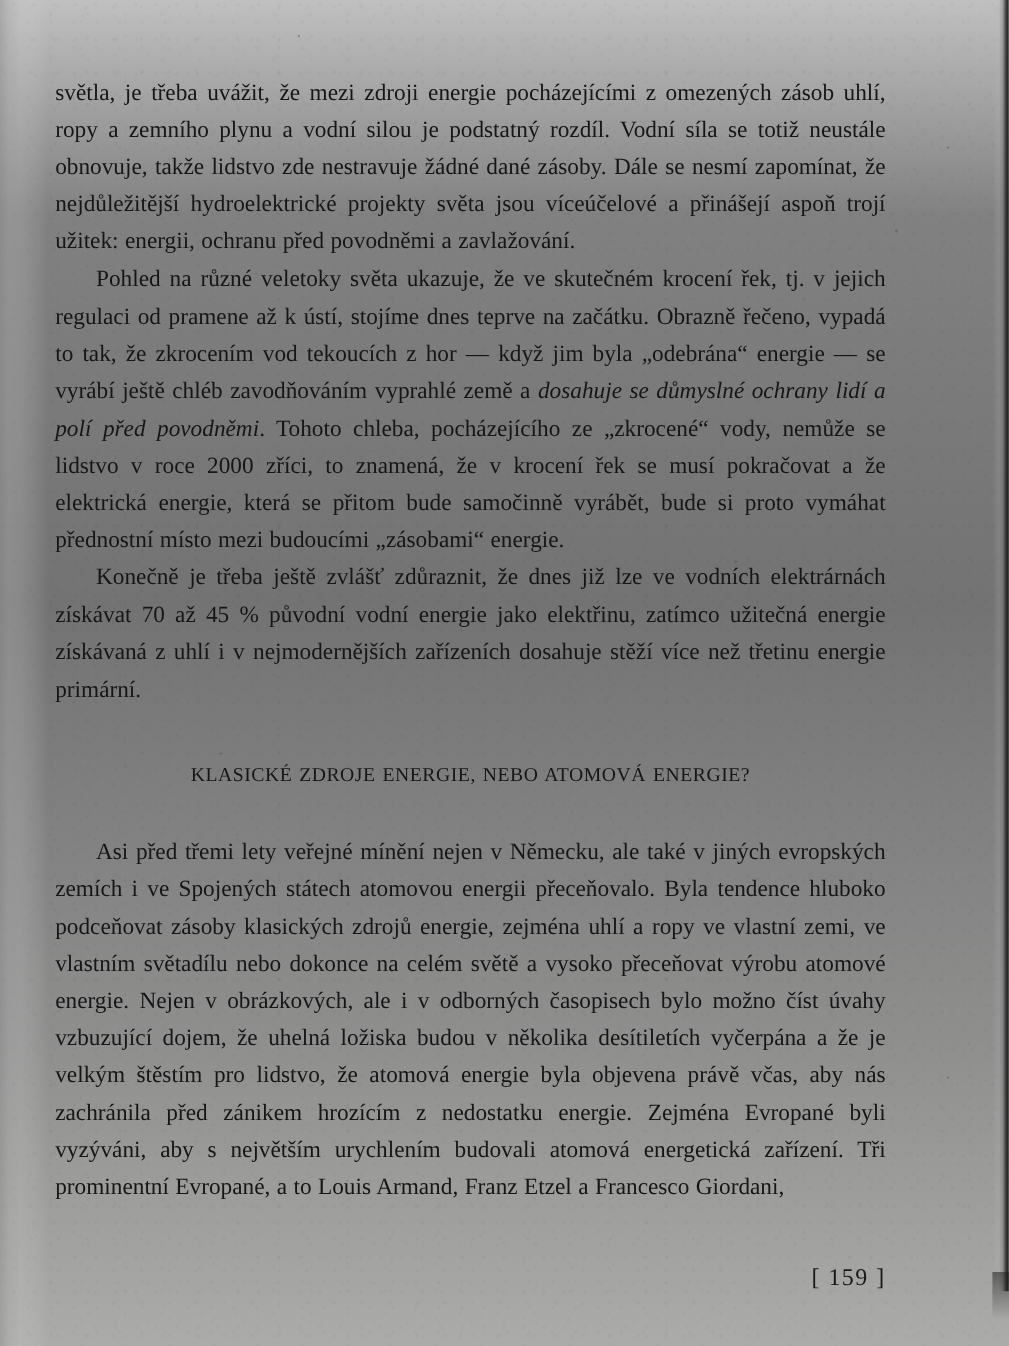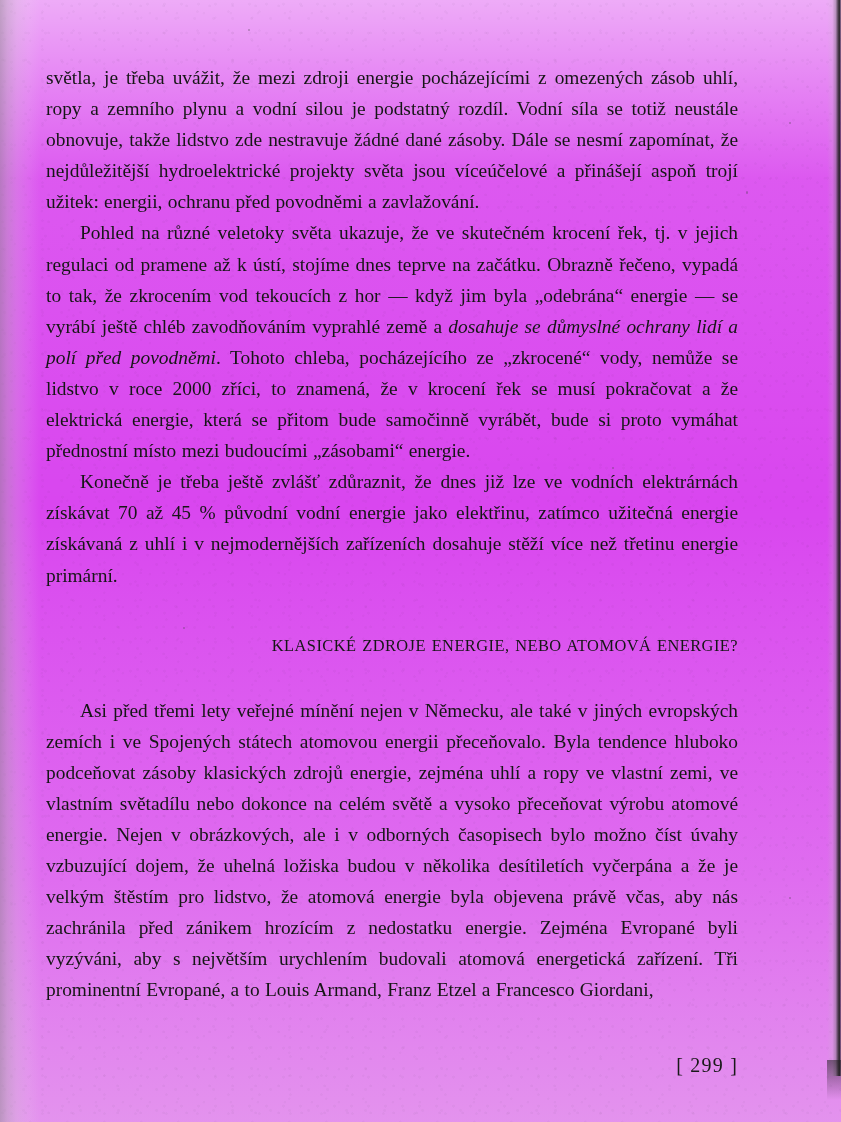--- a/index.html
+++ b/index.html
@@ -5,21 +5,21 @@
   html, body {
     margin: 0;
     padding: 0;
     background: #ffffff;
   }
   .page {
     position: relative;
     width: 841px;
     height: 1122px;
     margin: 0;
-    background: #d946ef;
+    background: #737373;
     overflow: hidden;
     font-family: "Liberation Serif", "DejaVu Serif", serif;
     color: #151515;
   }
   
   .grain {
     position: absolute;
     inset: 0;
     pointer-events: none;
     background-image:
@@ -114,21 +114,21 @@
   }
 
   .heading {
     margin: 0;
     font-size: 16.4px;
     line-height: 22px;
     letter-spacing: 0.45px;
     word-spacing: 1.2px;
     font-weight: normal;
     color: #161616;
-    text-align: right;
+    text-align: center;
     white-space: nowrap;
   }
   .gap-before-heading { height: 44px; }
   .gap-after-heading  { height: 38px; }
 
   .folio {
     position: absolute;
     left: 0;
     top: 1052px;
     width: 738px;
@@ -176,15 +176,15 @@
     <div class="gap-before-heading"></div>
 
     <h2 class="heading">KLASICKÉ ZDROJE ENERGIE, NEBO ATOMOVÁ ENERGIE?</h2>
 
     <div class="gap-after-heading"></div>
 
     <p class="para indent" id="p4"><span>Asi před třemi lety veřejné mínění nejen v Německu, ale také v jiných evropských zemích i ve Spojených státech atomovou energii přeceňovalo. Byla tendence hluboko podceňovat zásoby klasických zdrojů energie, zejména uhlí a ropy ve vlastní zemi, ve vlastním světadílu nebo dokonce na celém světě a vysoko přeceňovat výrobu atomové energie. Nejen v obrázkových, ale i v odborných časopisech bylo možno číst úvahy vzbuzující dojem, že uhelná ložiska budou v několika desítiletích vyčerpána a že je velkým štěstím pro lidstvo, že atomová energie byla objevena právě včas, aby nás zachránila před zánikem hrozícím z nedostatku energie. Zejména Evropané byli vyzýváni, aby s největším urychlením budovali atomová energetická zařízení. Tři prominentní Evropané, a to Louis Armand, Franz Etzel a Francesco Giordani,</span></p>
 
   </div>
 
-  <div class="folio">[ 299 ]</div>
+  <div class="folio">[ 159 ]</div>
 
 </div>
 
 </body></html>

